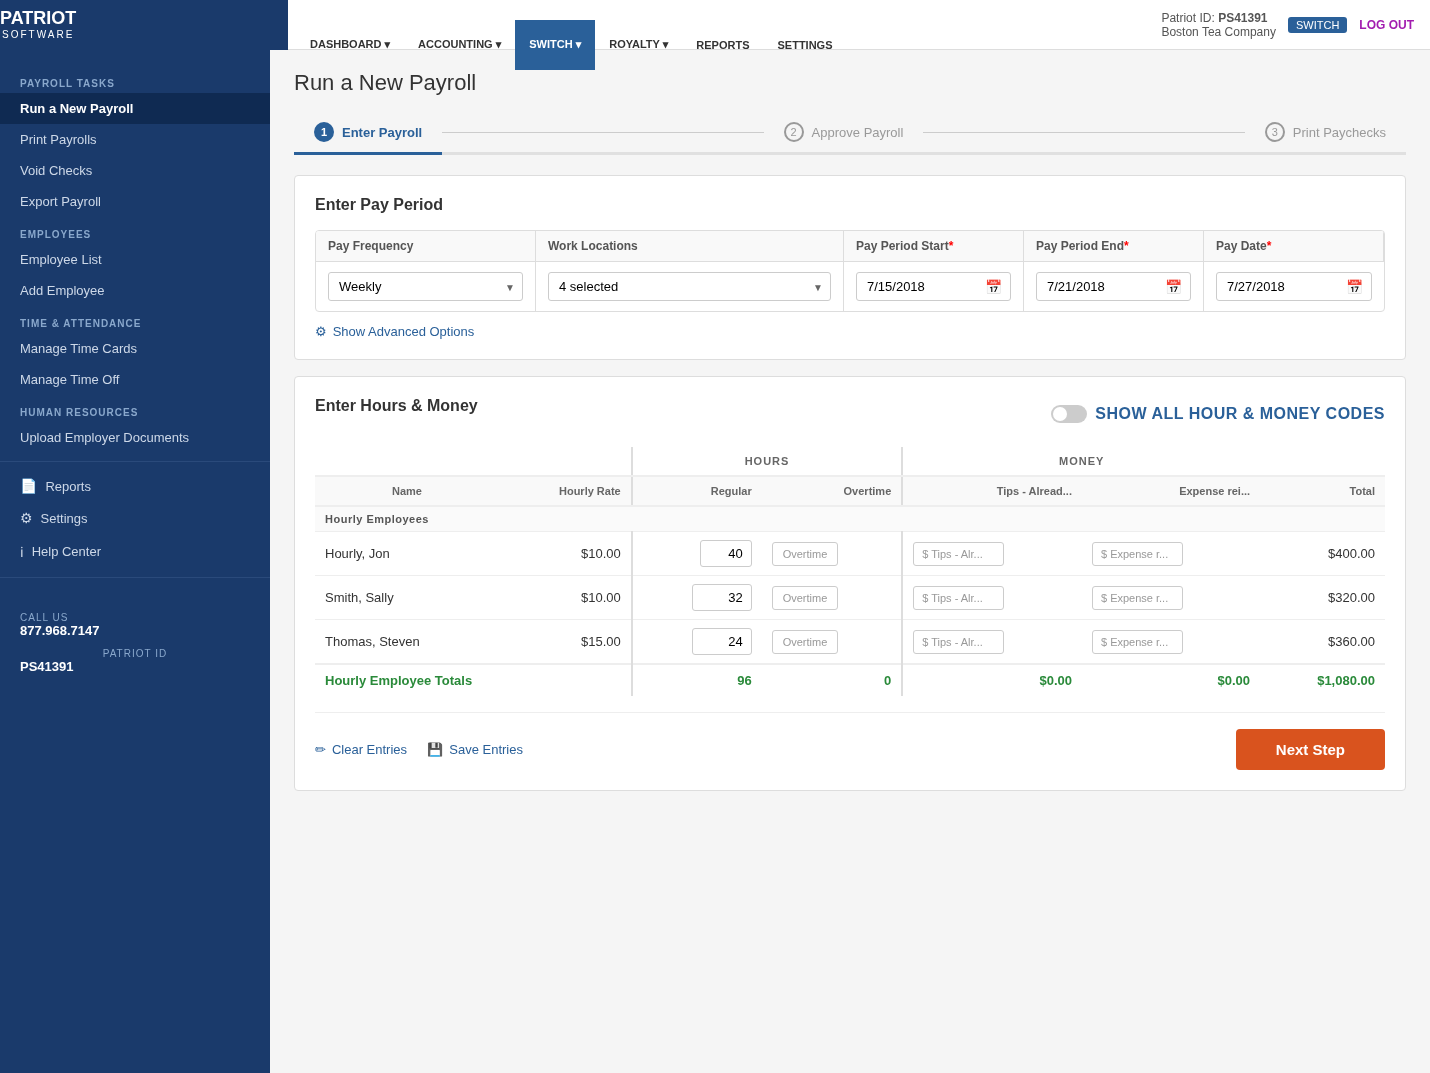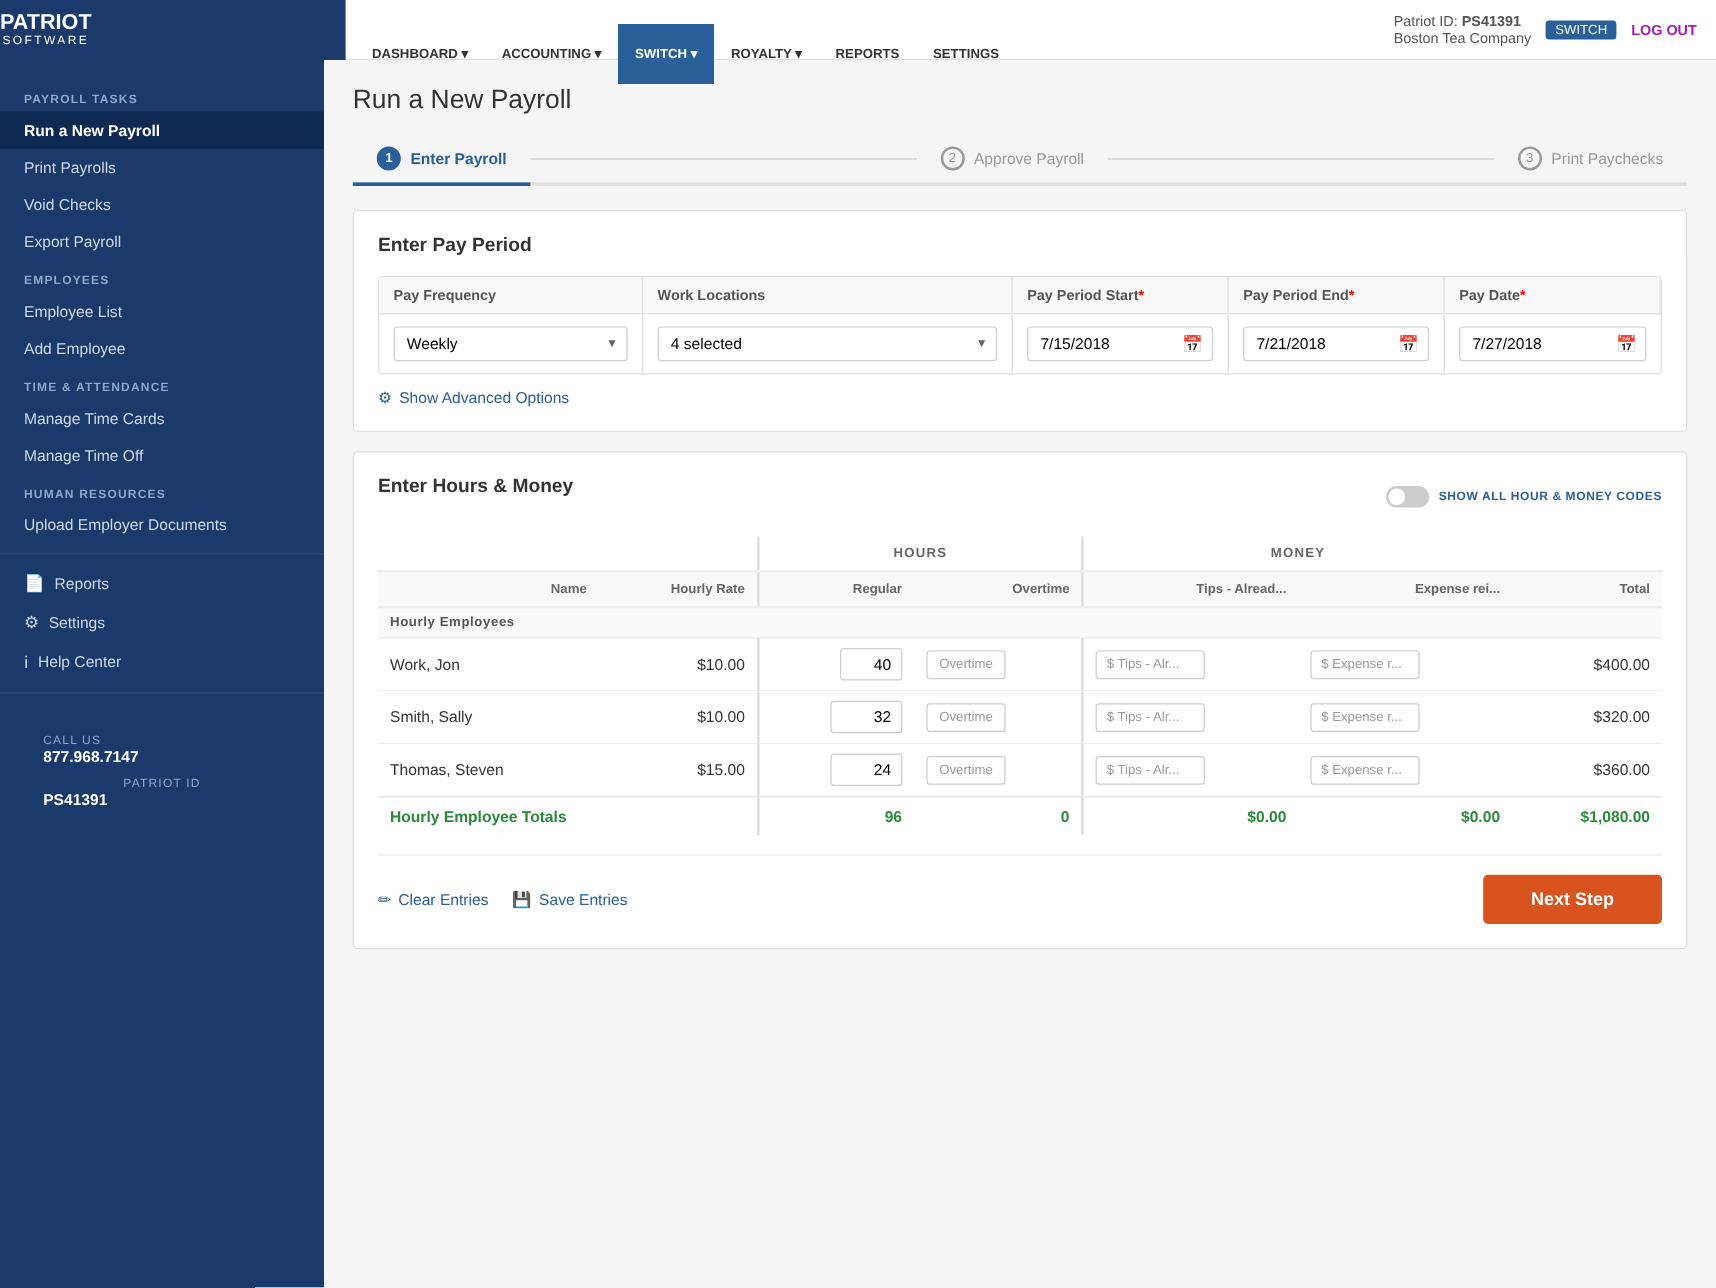--- a/index.html
+++ b/index.html
@@ -118,21 +118,21 @@
       font-size: 13px;
       gap: 8px;
     }
     .sidebar-item.active {
       background: #0f2a52;
       color: #fff;
       font-weight: bold;
     }
     .sidebar-divider { height: 1px; background: #2a4a7b; margin: 8px 0; }
     .sidebar-bottom {
-      padding: 16px 36px;
+      padding: 16px 20px;
       color: #8aa8cc;
       font-size: 11px;
     }
     .sidebar-bottom .label { font-size: 10px; letter-spacing: 1px; margin-top: 10px; color: #8aa8cc; }
     .sidebar-bottom .value { color: #fff; font-size: 13px; font-weight: bold; }
 
     
     .main-content {
       flex: 1;
       padding: 20px 24px;
@@ -313,34 +313,34 @@
     .toggle-knob {
       width: 14px;
       height: 14px;
       background: #fff;
       border-radius: 50%;
       position: absolute;
       top: 2px;
       left: 2px;
     }
     .toggle-label {
-      font-size: 10px;
+      font-size: 16px;
       font-weight: bold;
       color: #2a6099;
       letter-spacing: 0.5px;
     }
 
     
     .payroll-table {
       width: 100%;
       border-collapse: collapse;
     }
     .payroll-table th {
       padding: 8px 10px;
-      text-align: right;
+      text-align: center;
       font-size: 11px;
       color: #666;
       font-weight: 600;
       border-bottom: 2px solid #eee;
     }
     .payroll-table td {
       padding: 8px 10px;
       border-bottom: 1px solid #eee;
       font-size: 13px;
       color: #333;
@@ -634,21 +634,21 @@
             <th class="right">Expense rei...</th>
             <th class="right">Total</th>
           </tr>
           <tr>
             <td colspan="7" style="padding:6px 10px; font-size:11px; font-weight:bold; color:#555; letter-spacing:0.5px; background:#fafafa; border-bottom: 1px solid #eee;">Hourly Employees</td>
           </tr>
         </thead>
         <tbody>
 
           <tr>
-            <td>Work, Jon</td>
+            <td>Hourly, Jon</td>
             <td class="right">$10.00</td>
             <td class="right input-cell col-divider">
               <input type="text" value="40" style="width: 52px;">
             </td>
             <td>
               <button class="placeholder-btn">Overtime</button>
             </td>
             <td class="col-divider">
               <div class="placeholder-input" style="font-size:11px; color:#999;">$ Tips - Alr...</div>
             </td>

